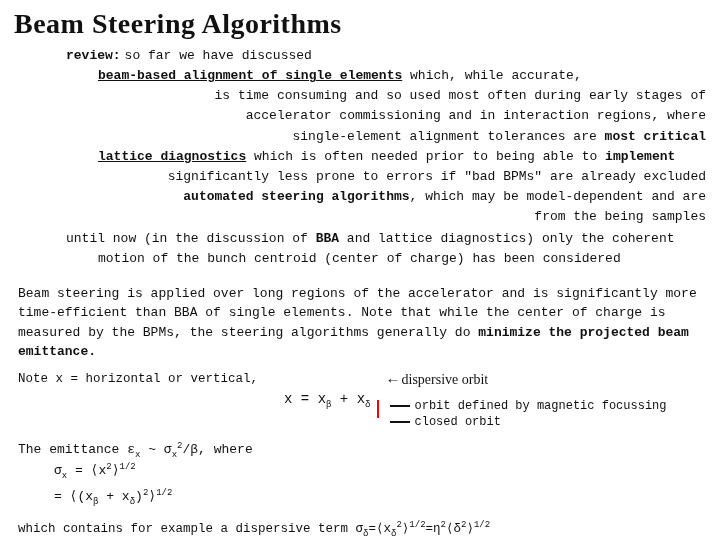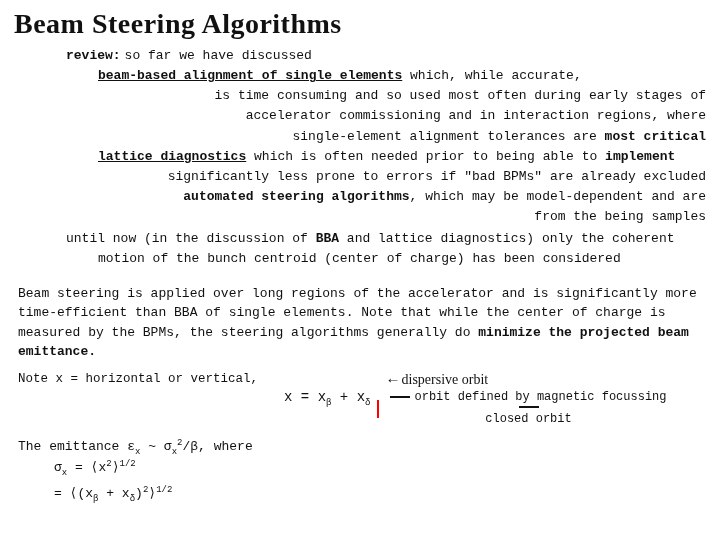--- a/index.html
+++ b/index.html
@@ -126,26 +126,26 @@
         x = x<sub>β</sub> + x<sub>δ</sub>
       </div>
 
       <div style="display:flex; flex-direction:column; gap:2px; margin-top:0px; margin-left:-10px;">
 
         <div style="display:flex; align-items:center; gap:4px;">
           <span style="font-size:15px; line-height:1;">←</span>
           <span style="font-size:14px;font-family:Liberation Serif, serif;">dispersive orbit</span>
         </div>
 
-        <div style="display:flex; align-items:center; gap:4px; margin-left:2px;">
+        <div style="display:flex; align-items:center; gap:4px; margin-left:2px;margin-top:9px;">
           <span style="display:inline-block; width:20px; height:2px; background:#111; vertical-align:middle;"></span>
           <span style="font-size:12px;">orbit defined by magnetic focussing</span>
         </div>
 
-        <div style="display:flex; align-items:center; gap:4px; margin-left:2px;flex-direction:column;">
+        <div style="display:flex; align-items:center; gap:4px; margin-left:2px;">
           <span style="display:inline-block; width:20px; height:2px; background:#111; vertical-align:middle;"></span>
           <span style="font-size:12px;">closed orbit</span>
         </div>
       </div>
     </div>
 
     <div style="position:relative; margin-left:-290px; margin-top:28px;">
       <span style="display:inline-block; width:2px; height:18px; background:red; vertical-align:top;"></span>
     </div>
   </div>
@@ -157,13 +157,16 @@
     <div class="sigma-lines">
       <div style="line-height:1.8; font-size:13px;">
         σ<sub>x</sub> = ⟨x<sup>2</sup>⟩<sup>1/2</sup>
       </div>
       <div style="line-height:1.8; font-size:13px;font-family:Liberation Mono, monospace;">
         = ⟨(x<sub>β</sub> + x<sub>δ</sub>)<sup>2</sup>⟩<sup>1/2</sup>
       </div>
     </div>
   </div>
 
+  <div class="bottom-line">
+    which contains for example a dispersive term σ<sub>δ</sub>=⟨x<sub>δ</sub><sup>2</sup>⟩<sup>1/2</sup>=η<sup>2</sup>⟨δ<sup>2</sup>⟩<sup>1/2</sup>
+  </div>
 </div>
 
 </body></html>

